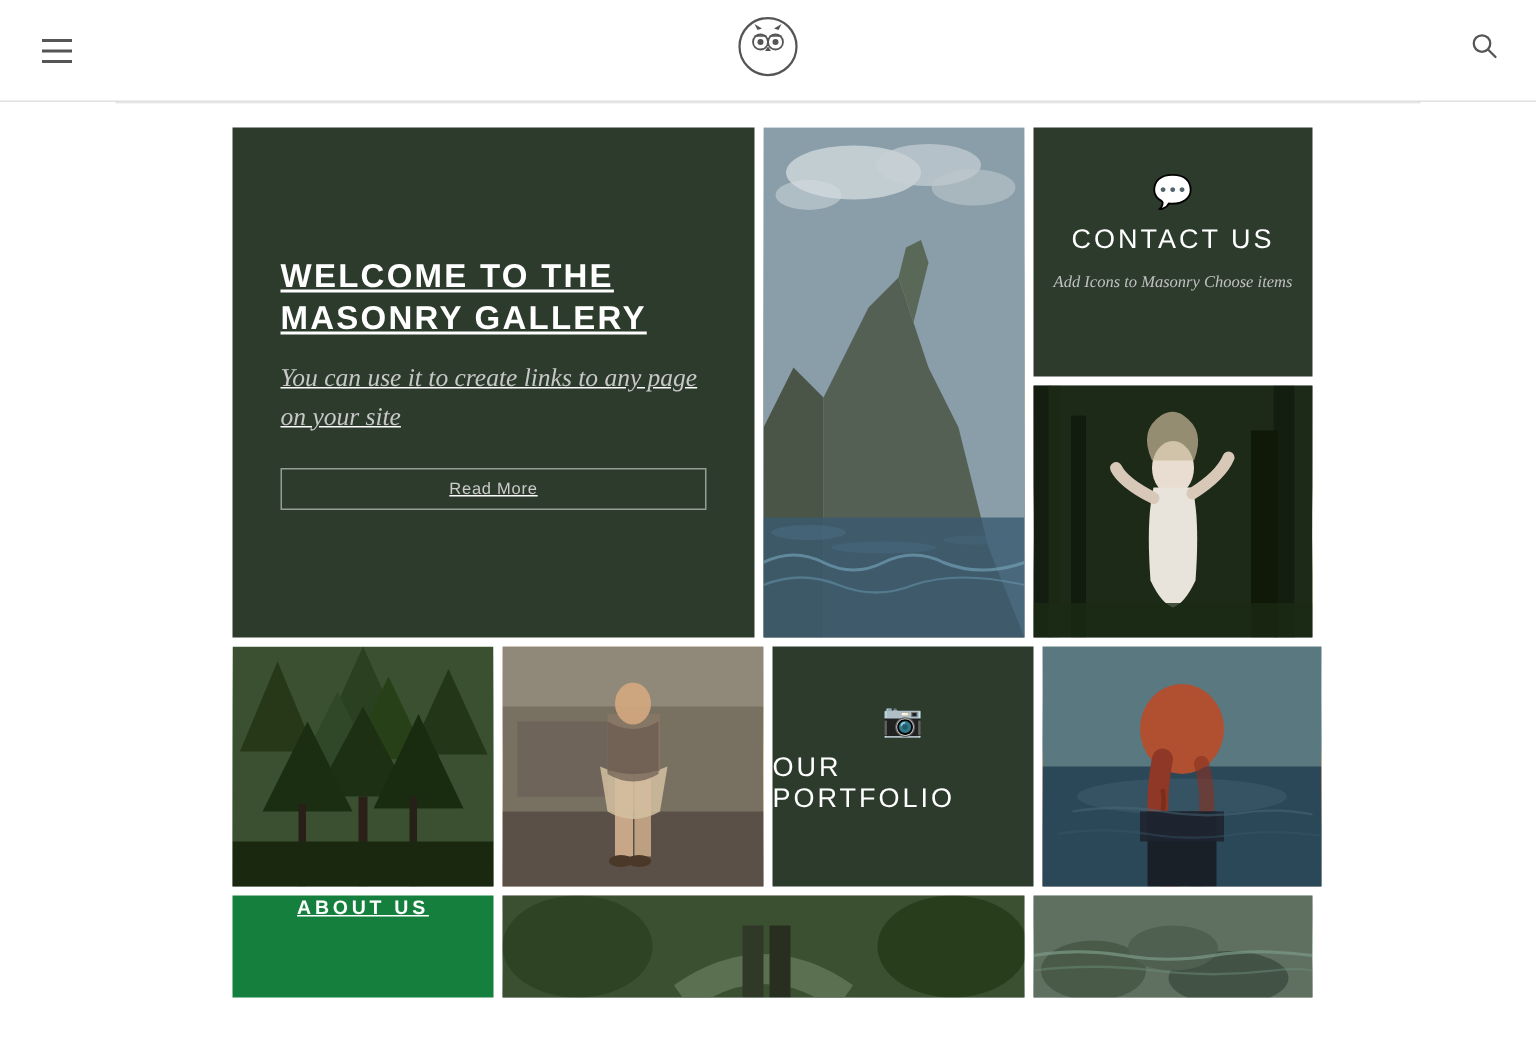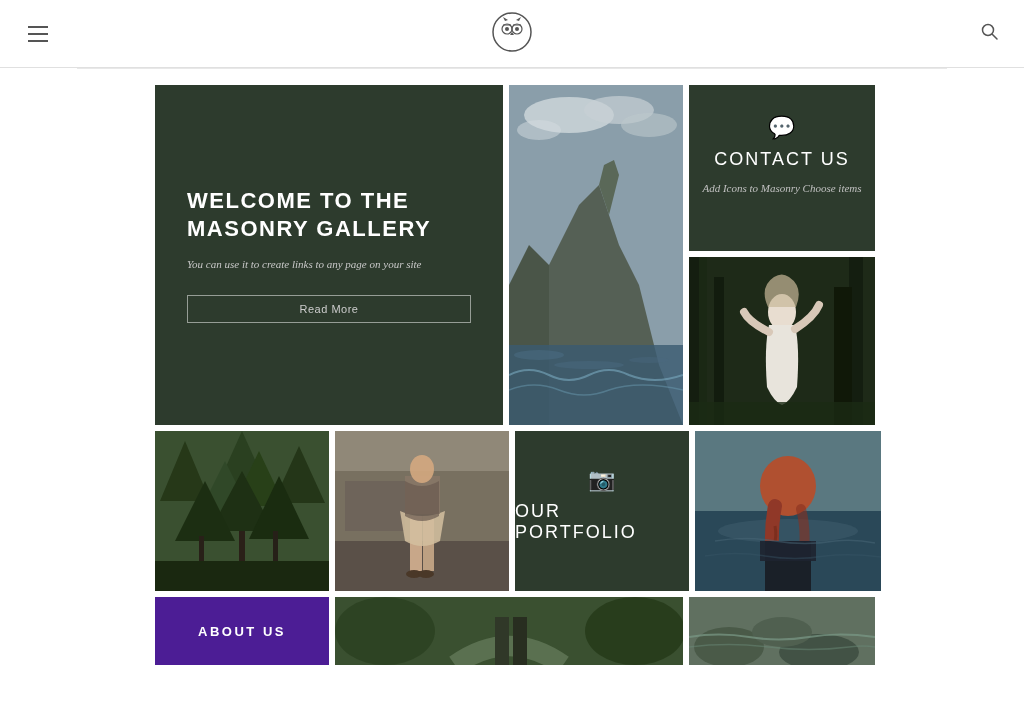--- a/index.html
+++ b/index.html
@@ -140,33 +140,34 @@
       justify-content: center;
       color: #fff;
     }
     .dark-card-left {
       background: #2d3b2d;
       display: flex;
       flex-direction: column;
       justify-content: center;
       color: #fff;
       padding: 36px 32px;
+      text-decoration: underline;
     }
     .dark-card-left h1 {
       font-family: 'Arial', sans-serif;
       font-weight: 800;
       font-size: 22px;
       letter-spacing: 1.5px;
       text-transform: uppercase;
       margin-bottom: 14px;
       line-height: 1.25;
     }
     .dark-card p, .dark-card-left p {
       font-style: italic;
-      font-size: 11px;
+      font-size: 17px;
       color: #c8c8c8;
       margin-bottom: 22px;
       line-height: 1.5;
     }
     .dark-card h2 {
       font-family: 'Arial', sans-serif;
       font-weight: 400;
       font-size: 18px;
       letter-spacing: 2px;
       text-transform: uppercase;
@@ -187,24 +188,25 @@
       border: 1px solid rgba(255,255,255,0.5);
       padding: 7px 16px;
       font-size: 11px;
       color: #ccc;
       background: transparent;
       cursor: pointer;
       letter-spacing: 0.5px;
       font-family: 'Arial', sans-serif;
     }
     .about-card {
-      background: #4c1d95;
+      background: #15803d;
       display: flex;
-      align-items: center;
+      align-items: flex-start;
       justify-content: center;
+      text-decoration: underline;
     }
     .about-card h2 {
       font-family: 'Arial', sans-serif;
       font-weight: 700;
       font-size: 13px;
       letter-spacing: 2.5px;
       text-transform: uppercase;
       color: #fff;
     }
   </style>

